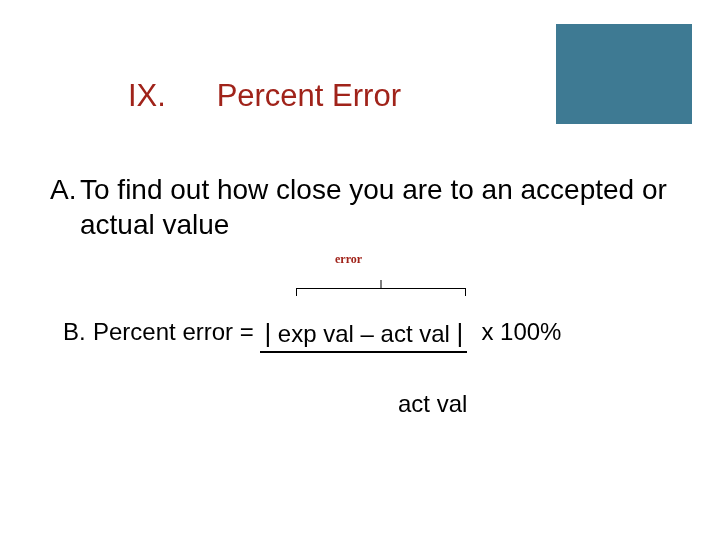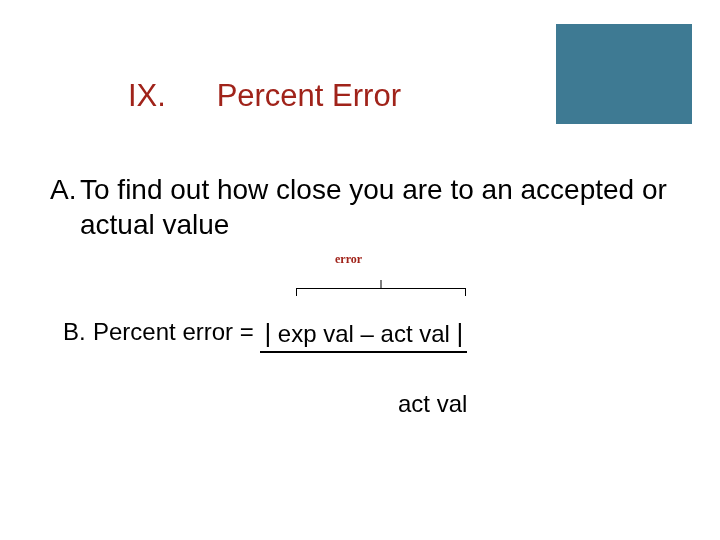--- a/index.html
+++ b/index.html
@@ -154,16 +154,16 @@
   <div class="error-label">error</div>
 
   <div class="bracket">
     <div class="stem"></div>
     <div class="bar"></div>
     <div class="left-drop"></div>
     <div class="right-drop"></div>
   </div>
 
   <div class="item-b">
-    <span class="marker">B.</span><span>Percent error = </span><span class="fraction-wrap"><span class="numer"><span class="abs">|</span><span> exp val – act val </span><span class="abs">|</span></span><span class="denom">act val</span></span>
+    <span class="marker">B.</span><span>Percent error = </span><span class="fraction-wrap"><span class="numer"><span class="abs">|</span><span> exp val – act val </span><span class="abs">|</span></span><span class="denom">act val</span></span><span class="times">x 100%</span>
   </div>
 
 </div>
 
 </body></html>

